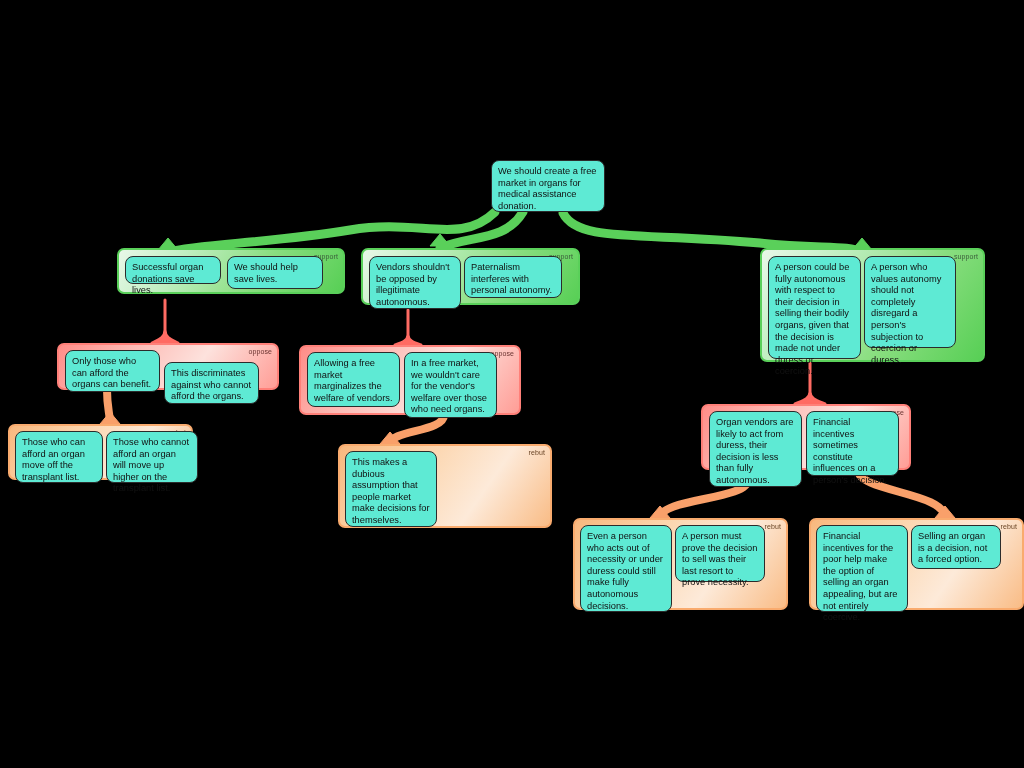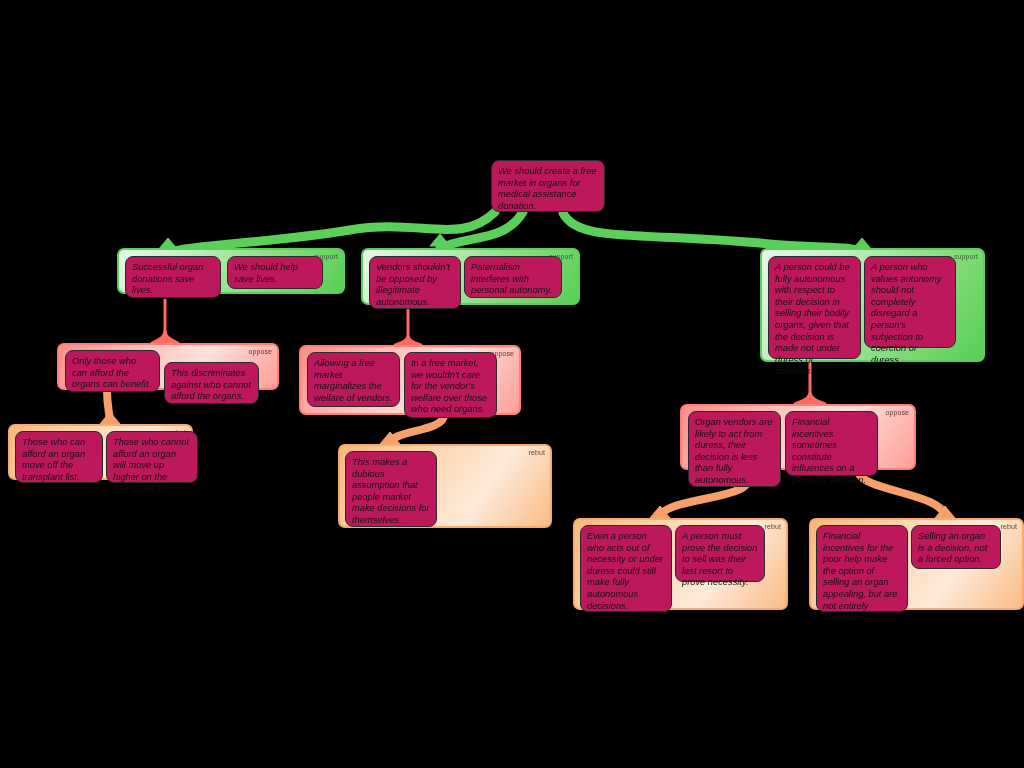--- a/index.html
+++ b/index.html
@@ -13,22 +13,22 @@
   .group.oppose{background:linear-gradient(125deg,#ff8d88 0%,#fdbab4 30%,#fde2dd 62%,#ff9d96 100%);
                  border:2px solid #ff8079;}
   .group.rebut{background:linear-gradient(125deg,#f8b87e 0%,#fcd4ab 32%,#fdead9 66%,#f9bc86 100%);
                  border:2px solid #f9ab6e;}
 
   .glabel{position:absolute;top:3px;right:5px;font-size:7px;color:#4d4d4d;letter-spacing:.1px;}
   .group.support .glabel{color:#3c5c3c;}
   .group.oppose  .glabel{color:#6a3330;}
   .group.rebut   .glabel{color:#6a4526;}
 
-  .card{position:absolute;background:#be185d;border:1.4px solid #2b2b2b;border-radius:8px;
-        box-sizing:border-box;padding:5px 6px;font-size:9.3px;line-height:11.6px;color:#111;font-style:italic;}
+  .card{position:absolute;background:#5eead4;border:1.4px solid #2b2b2b;border-radius:8px;
+        box-sizing:border-box;padding:5px 6px;font-size:9.3px;line-height:11.6px;color:#111;}
 </style>
 </head>
 <body>
 
 <div id="canvas">
 
   <svg id="wires" viewBox="0 0 1024 768">
 
     <g fill="none" stroke="#5ad05a">
       <path d="M495,212 C460,246 420,218 350,230 C270,243 200,244 168,252" stroke-width="9" stroke-linecap="round"></path>
@@ -57,21 +57,21 @@
 
       <path d="M858,470 C858,492 945,492 945,518" stroke-width="8" stroke-linecap="round"></path>
       <polygon points="935,518 955,518 945,506" fill="#f9a06a"></polygon>
     </g>
   </svg>
 
   <div class="card" style="left:491px;top:160px;width:114px;height:52px;">We should create a free market in organs for medical assistance donation.</div>
 
   <div class="group support" style="left:117px;top:248px;width:228px;height:46px;">
     <span class="glabel">support</span>
-    <div class="card" style="left:6px;top:6px;width:96px;height:42px;">Successful organ donations save lives.</div>
+    <div class="card" style="left:6px;top:6px;width:96px;height:28px;">Successful organ donations save lives.</div>
     <div class="card" style="left:108px;top:6px;width:96px;height:33px;">We should help save lives.</div>
   </div>
 
   <div class="group support" style="left:361px;top:248px;width:219px;height:57px;">
     <span class="glabel">support</span>
     <div class="card" style="left:6px;top:6px;width:92px;height:53px;">Vendors shouldn't be opposed by illegitimate autonomous.</div>
     <div class="card" style="left:101px;top:6px;width:98px;height:42px;">Paternalism interferes with personal autonomy.</div>
   </div>
 
   <div class="group support" style="left:760px;top:248px;width:225px;height:114px;">
@@ -85,21 +85,21 @@
     <div class="card" style="left:6px;top:5px;width:95px;height:42px;">Only those who can afford the organs can benefit.</div>
     <div class="card" style="left:105px;top:5px;width:95px;height:42px;margin-top:12px;">This discriminates against who cannot afford the organs.</div>
   </div>
 
   <div class="group oppose" style="left:299px;top:345px;width:222px;height:70px;padding-left:36px;">
     <span class="glabel">oppose</span>
     <div class="card" style="left:6px;top:5px;width:93px;height:55px;">Allowing a free market marginalizes the welfare of vendors.</div>
     <div class="card" style="left:103px;top:5px;width:93px;height:66px;">In a free market, we wouldn't care for the vendor's welfare over those who need organs.</div>
   </div>
 
-  <div class="group oppose" style="left:680px;top:404px;width:236px;height:66px;padding-left:48px;">
+  <div class="group oppose" style="left:701px;top:404px;width:210px;height:66px;padding-left:48px;">
     <span class="glabel">oppose</span>
     <div class="card" style="left:6px;top:5px;width:93px;height:76px;">Organ vendors are likely to act from duress, their decision is less than fully autonomous.</div>
     <div class="card" style="left:103px;top:5px;width:93px;height:65px;">Financial incentives sometimes constitute influences on a person's decision.</div>
   </div>
 
   <div class="group rebut" style="left:8px;top:424px;width:185px;height:56px;">
     <span class="glabel">rebut</span>
     <div class="card" style="left:5px;top:5px;width:88px;height:52px;">Those who can afford an organ move off the transplant list.</div>
     <div class="card" style="left:96px;top:5px;width:92px;height:52px;">Those who cannot afford an organ will move up higher on the transplant list.</div>
   </div>

